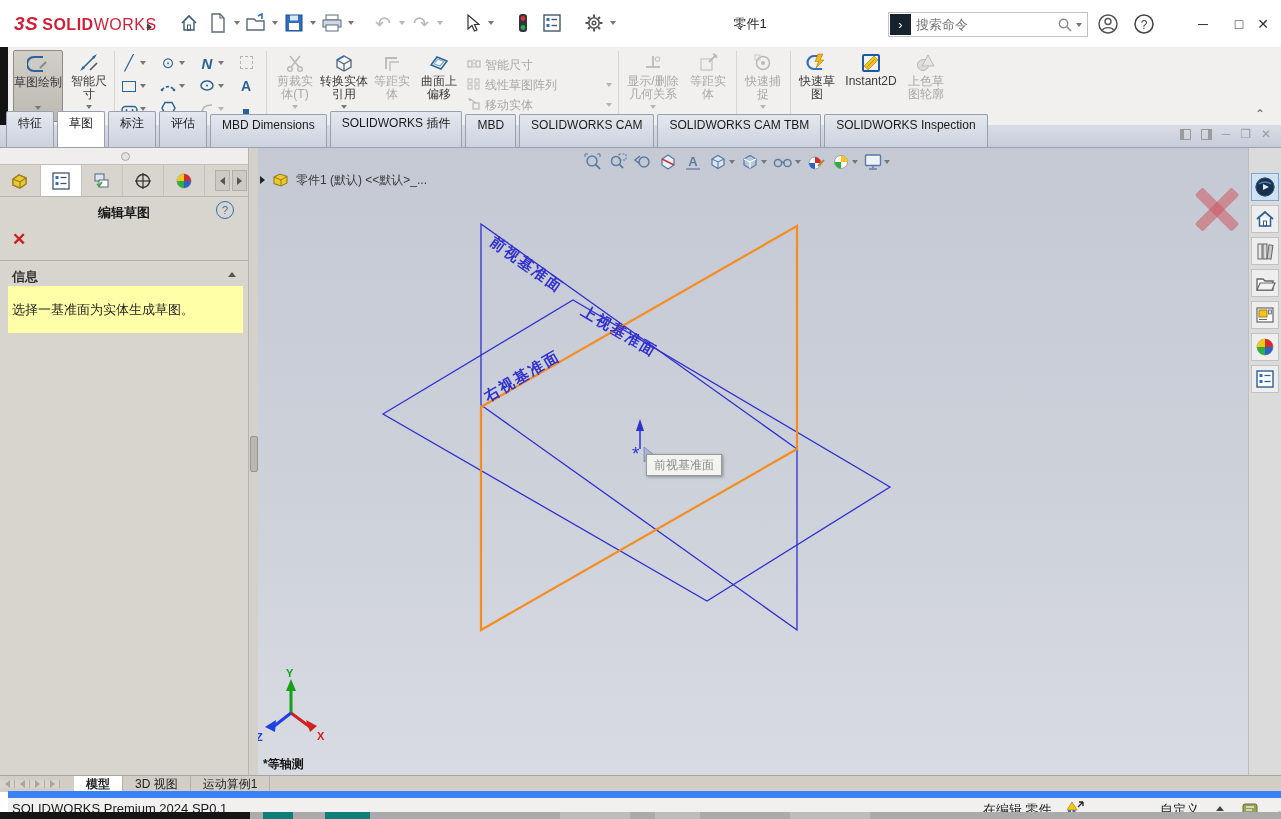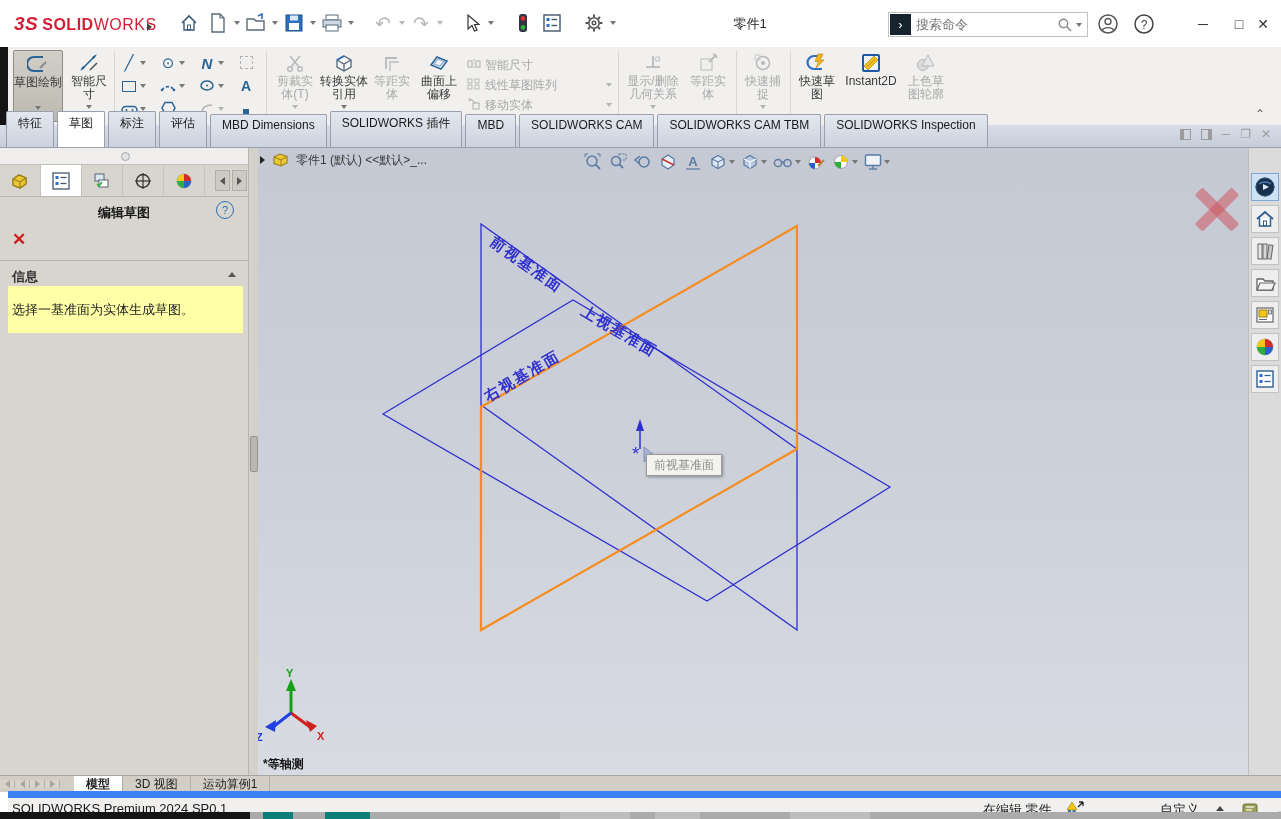--- a/index.html
+++ b/index.html
@@ -70,21 +70,21 @@
   #info-hd{position:absolute;left:12px;top:120px;font-size:13px;font-weight:bold;color:#333}
   #info-chev{position:absolute;right:12px;top:124px;width:0;height:0;border-left:4px solid transparent;border-right:4px solid transparent;border-bottom:5px solid #555}
   #info-msg{position:absolute;left:8px;top:138px;width:227px;background:#ffffa8;font-size:13px;color:#222;padding:16px 4px;line-height:15px}
 
   
   #vsplit{position:absolute;left:248px;top:148px;width:10px;height:627px;background:#d4d1ca;border-left:1px solid #b8b5ae;border-right:1px solid #a9a6a0}
   #vsplit-handle{position:absolute;left:1px;top:288px;width:6px;height:34px;background:#bab7b0;border:1px solid #98958e;border-radius:2px}
 
   
   #viewport{position:absolute;left:258px;top:148px;width:990px;height:627px;background:linear-gradient(#c5c9d4,#cdd1da 55%,#d8dbe2);overflow:hidden}
-  #vp-breadcrumb{position:absolute;left:0px;top:2px;height:20px;display:flex;align-items:center;gap:7px;font-size:12px;color:#3a3a3a}
+  #vp-breadcrumb{position:absolute;left:0px;top:22px;height:20px;display:flex;align-items:center;gap:7px;font-size:12px;color:#3a3a3a}
   #headsup{position:absolute;left:325px;top:3px;display:flex;align-items:center;gap:5px}
   .huico{height:22px;display:flex;align-items:center;gap:1px}
   #vp-tooltip{position:absolute;left:388px;top:306px;width:74px;height:20px;background:#f4f4ef;border:1px solid #9a9a9a;box-shadow:1px 1px 3px rgba(0,0,0,.35);font-size:12px;color:#8b8b8b;display:flex;align-items:center;justify-content:center}
   #bigx{position:absolute;left:934px;top:36px;width:50px;height:50px}
   #bigx .xb{position:absolute;left:-1px;top:20px;width:52px;height:11px;background:rgba(205,88,96,.55);border-radius:2px}
   #vp-viewname{position:absolute;left:5px;top:608px;font-size:12px;font-weight:bold;color:#111}
 
   
   #taskpane{position:absolute;left:1248px;top:148px;width:33px;height:627px;background:#dbdbdb;border-left:1px solid #bdbdbd}
   .tpbtn{position:absolute;left:2px;width:28px;height:28px;background:#eeeeee;border:1px solid #c2c2c2;display:flex;align-items:center;justify-content:center;box-sizing:border-box}

